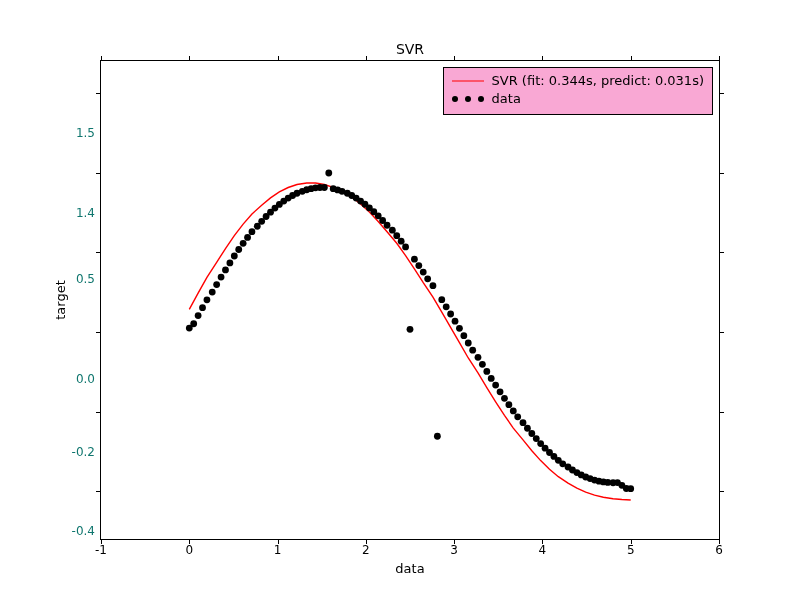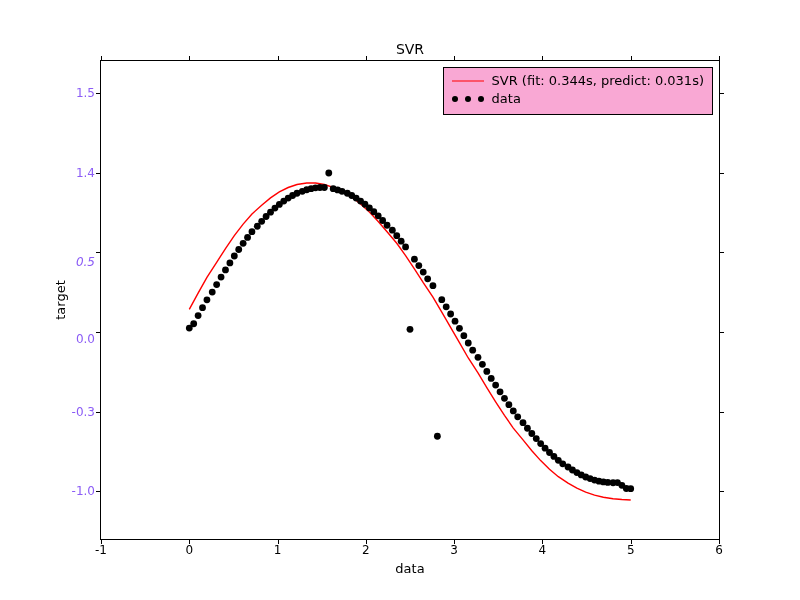--- a/index.html
+++ b/index.html
@@ -29,22 +29,23 @@
     transform: translate(-50%, 4px);
     font-size: 12px;
     color: #000;
     user-select: none;
   }
   .tick-label-y {
     position: absolute;
     left: 0;
     transform: translate(-100%, -50%) translateX(-6px);
     font-size: 12px;
-    color: #8b5cf6;
-    user-select: none;
+    color: #0f766e;
+    user-select: none;
+    margin-top: 40px;
   }
   .tick-mark-x {
     position: absolute;
     width: 0;
     height: 5px;
     border-left: 1px solid #000;
   }
   .tick-mark-y {
     position: absolute;
     width: 5px;
@@ -284,30 +285,30 @@
       <div class="tick-mark-x" style="left: 441.429px; top: -5px;"></div>
       <div class="tick-label-x" style="left: 441.429px;">4</div>
       <div class="tick-mark-x" style="left: 529.714px; top: 478px;"></div>
       <div class="tick-mark-x" style="left: 529.714px; top: -5px;"></div>
       <div class="tick-label-x" style="left: 529.714px;">5</div>
       <div class="tick-mark-x" style="left: 618px; top: 478px;"></div>
       <div class="tick-mark-x" style="left: 618px; top: -5px;"></div>
       <div class="tick-label-x" style="left: 618px;">6</div>
       <div class="tick-mark-y" style="top: 430.2px; left: -5px;"></div>
       <div class="tick-mark-y" style="top: 430.2px; left: 618px;"></div>
-      <div class="tick-label-y" style="top: 430.2px;">-1.0</div>
+      <div class="tick-label-y" style="top: 430.2px;">-0.4</div>
       <div class="tick-mark-y" style="top: 350.533px; left: -5px;"></div>
       <div class="tick-mark-y" style="top: 350.533px; left: 618px;"></div>
-      <div class="tick-label-y" style="top: 350.533px;">-0.3</div>
+      <div class="tick-label-y" style="top: 350.533px;">-0.2</div>
       <div class="tick-mark-y" style="top: 270.867px; left: -5px;"></div>
       <div class="tick-mark-y" style="top: 270.867px; left: 618px;"></div>
       <div class="tick-label-y" style="top: 278px;">0.0</div>
       <div class="tick-mark-y" style="top: 191.2px; left: -5px;"></div>
       <div class="tick-mark-y" style="top: 191.2px; left: 618px;"></div>
-      <div class="tick-label-y" style="top: 201px; font-style: italic;">0.5</div>
+      <div class="tick-label-y" style="top: 178px;">0.5</div>
       <div class="tick-mark-y" style="top: 111.533px; left: -5px;"></div>
       <div class="tick-mark-y" style="top: 111.533px; left: 618px;"></div>
       <div class="tick-label-y" style="top: 111.533px;">1.4</div>
       <div class="tick-mark-y" style="top: 31.8667px; left: -5px;"></div>
       <div class="tick-mark-y" style="top: 31.8667px; left: 618px;"></div>
       <div class="tick-label-y" style="top: 31.8667px;">1.5</div>
     </div>
 </div>
 
 </body></html>

